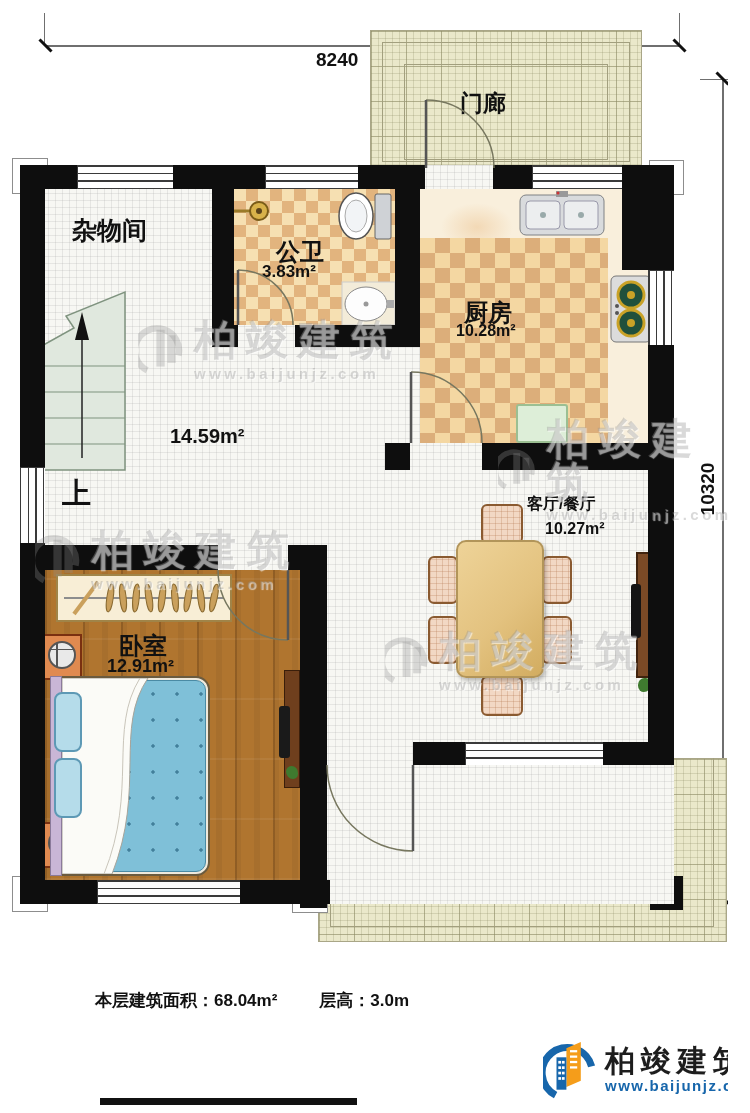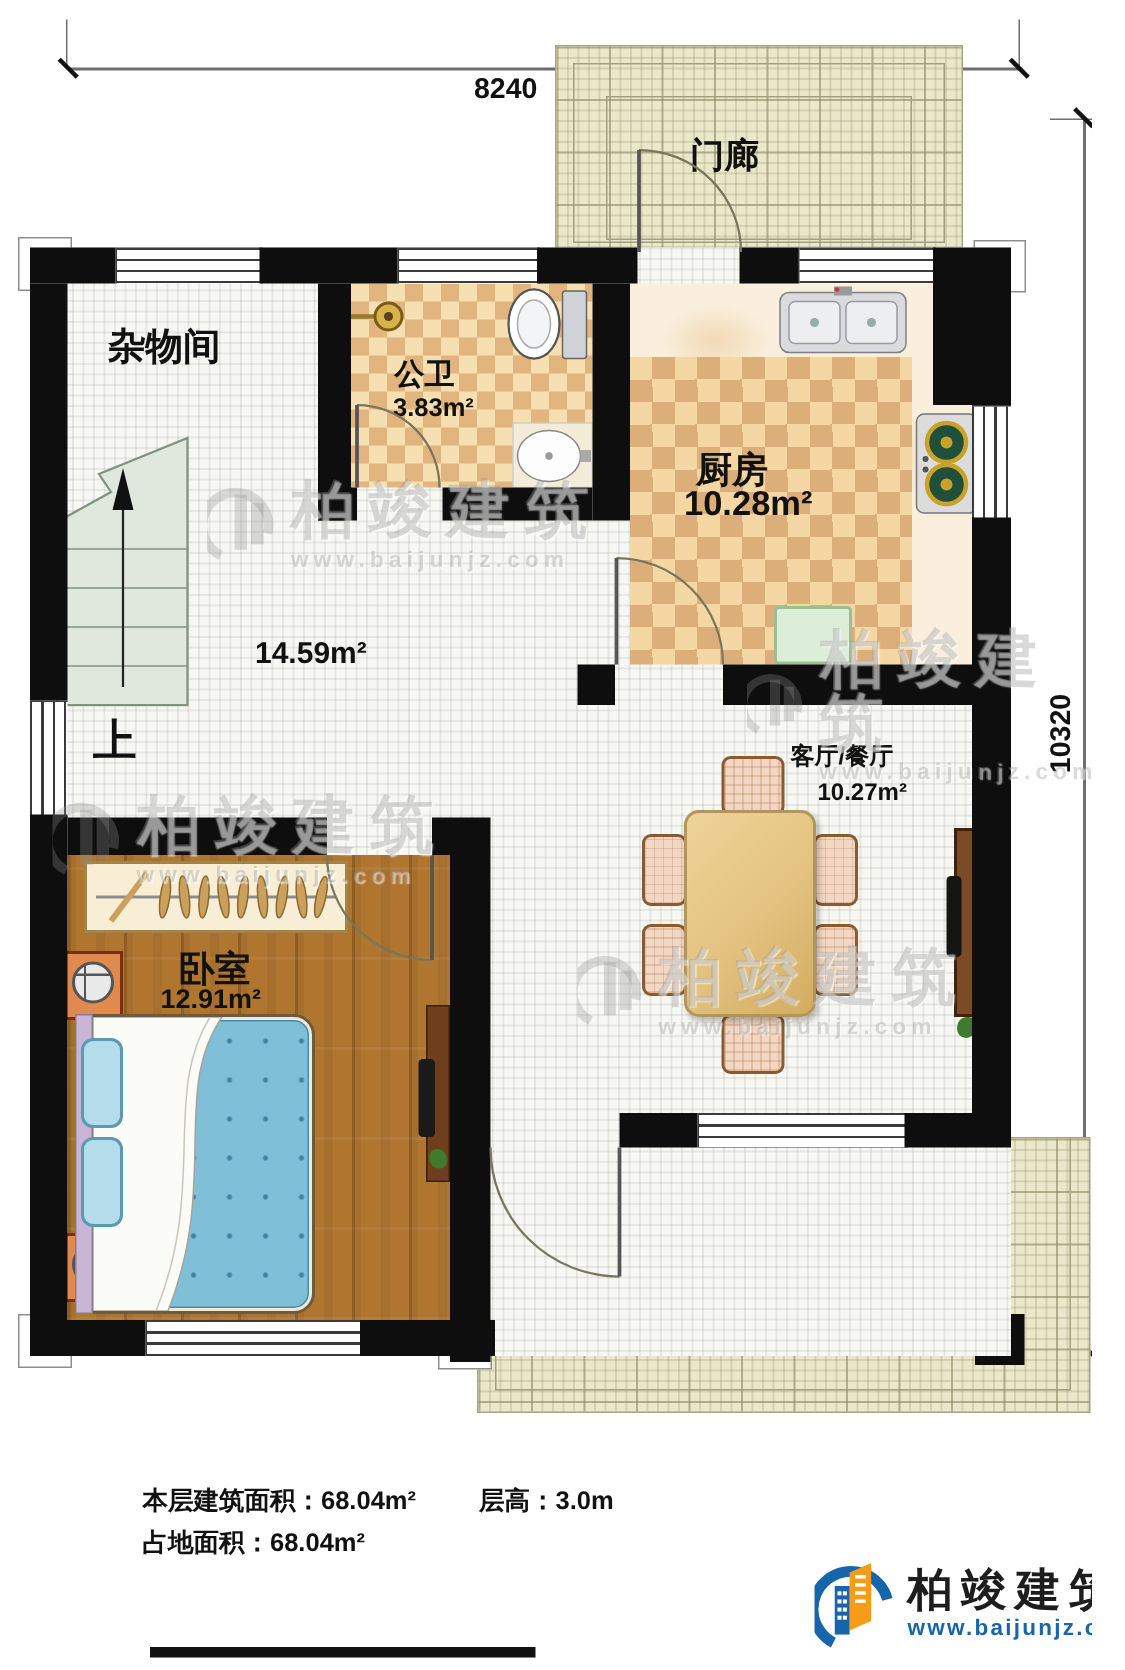--- a/index.html
+++ b/index.html
@@ -92,21 +92,21 @@
     <circle cx="25" cy="22" r="9" fill="#d8b24a" stroke="#7a5c18" stroke-width="2"></circle>
     <circle cx="25" cy="22" r="3" fill="#5a431a"></circle>
     <rect x="141" y="5" width="16" height="45" rx="2" fill="#cfd2d6" stroke="#666"></rect>
     <ellipse cx="122" cy="27" rx="17" ry="23" fill="#ffffff" stroke="#555" stroke-width="1.5"></ellipse>
     <ellipse cx="122" cy="27" rx="11" ry="16" fill="#f2f4f6" stroke="#aaa"></ellipse>
     <rect x="108" y="93" width="53" height="43" fill="#f3ecd9" stroke="#ccc"></rect>
     <ellipse cx="132" cy="115" rx="21" ry="17" fill="#fdfdfd" stroke="#888"></ellipse>
     <circle cx="132" cy="115" r="2.5" fill="#999"></circle>
     <rect x="153" y="111" width="7" height="8" fill="#aaa"></rect>
   </svg>
-  <div class="rlabel" style="left:263px;top:236px;font-size:20px;">公卫</div>
+  <div class="rlabel" style="left:276px;top:236px;font-size:24px;">公卫</div>
   <div class="rlabel" style="left:262px;top:262px;font-size:17px;">3.83m²</div>
 
   <div class="marble" style="left:420px;top:189px;width:228px;height:254px;"></div>
   <div class="checker-l" style="left:420px;top:238px;width:188px;height:205px;"></div>
   <svg class="abs" style="left:420px;top:189px;" width="228" height="254" viewBox="0 0 228 254">
     <rect x="100" y="6" width="84" height="40" rx="6" fill="#d9dbdd" stroke="#7e8184"></rect>
     <rect x="106" y="12" width="34" height="28" rx="4" fill="#eceeef" stroke="#99a"></rect>
     <rect x="144" y="12" width="34" height="28" rx="4" fill="#eceeef" stroke="#99a"></rect>
     <circle cx="123" cy="26" r="3" fill="#9aa"></circle>
       <circle cx="161" cy="26" r="3" fill="#9aa"></circle>
@@ -115,21 +115,21 @@
     <rect x="191" y="87" width="40" height="66" rx="5" fill="#dcdcdc" stroke="#777"></rect>
     <circle cx="211" cy="106" r="13" fill="#20503c" stroke="#c9a227" stroke-width="3"></circle>
     <circle cx="211" cy="106" r="4" fill="#c9a227"></circle>
     <circle cx="211" cy="134" r="13" fill="#20503c" stroke="#c9a227" stroke-width="3"></circle>
     <circle cx="211" cy="134" r="4" fill="#c9a227"></circle>
     <circle cx="197" cy="117" r="2" fill="#555"></circle>
       <circle cx="197" cy="124" r="2" fill="#555"></circle>
   </svg>
   <div class="fborder" style="left:516px;top:404px;width:52px;height:39px;background:#ddeed8;border:2px solid #9bbf92;border-radius:3px;"></div>
   <div class="rlabel" style="left:464px;top:297px;font-size:24px;">厨房</div>
-  <div class="rlabel" style="left:456px;top:322px;font-size:23px;">10.28m²</div>
+  <div class="rlabel" style="left:456px;top:322px;font-size:16px;">10.28m²</div>
 
   <svg class="abs" style="left:36px;top:288px;" width="92" height="184" viewBox="0 0 92 184">
     <polygon points="2,182 2,60 38,40 30,28 89,4 89,182" fill="#e0e8de" stroke="#7f937f" stroke-width="1.5"></polygon>
     <line x1="2" y1="156" x2="89" y2="156" stroke="#7f937f"></line>
     <line x1="2" y1="130" x2="89" y2="130" stroke="#7f937f"></line>
     <line x1="2" y1="104" x2="89" y2="104" stroke="#7f937f"></line>
     <line x1="2" y1="78" x2="89" y2="78" stroke="#7f937f"></line>
     <line x1="46" y1="170" x2="46" y2="48" stroke="#222" stroke-width="1.5"></line>
     <polygon points="46,24 39,52 53,52" fill="#111"></polygon>
   </svg>
@@ -286,21 +286,20 @@
       </svg>
     <div>
         <div class="b">柏竣建筑</div>
         <div class="u">www.baijunjz.com</div>
       </div>
   </div>
 
   <div class="footer-line" style="left:95px;top:989px;">
     <span>本层建筑面积：68.04m²</span><span style="display:inline-block;width:42px;"></span><span>层高：3.0m</span>
   </div>
-  <div class="footer-line" style="left:95px;top:1017px;">占地面积：68.04m²</div>
   <div style="position:absolute;left:100px;top:1098px;width:257px;height:7px;background:#111;"></div>
 
   <div style="position:absolute;left:543px;top:1036px;display:flex;gap:8px;align-items:center;">
     <svg width="54" height="66" viewBox="0 0 60 70">
       <path d="M14 64 A28 28 0 1 1 54 32" fill="none" stroke="#1766ab" stroke-width="8"></path>
       <polygon points="26,12 42,5 42,48 26,55" fill="#f59d1a"></polygon>
       <rect x="15" y="22" width="11" height="36" fill="#1766ab"></rect>
       <g fill="#ffffff">
         <rect x="17" y="26" width="3" height="3"></rect>
           <rect x="21" y="26" width="3" height="3"></rect>

